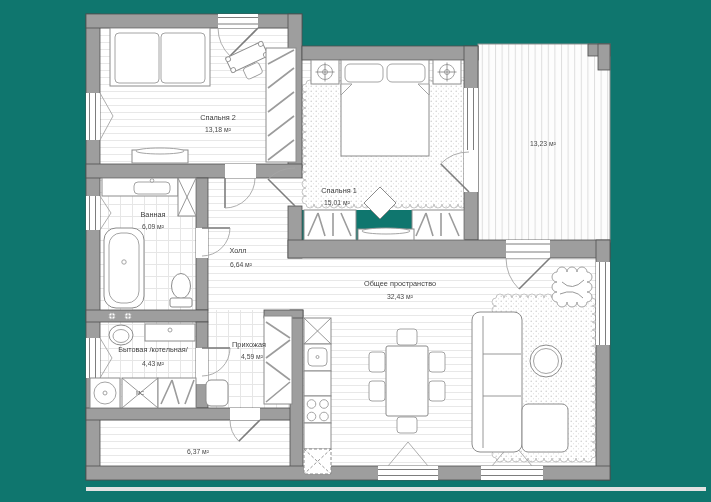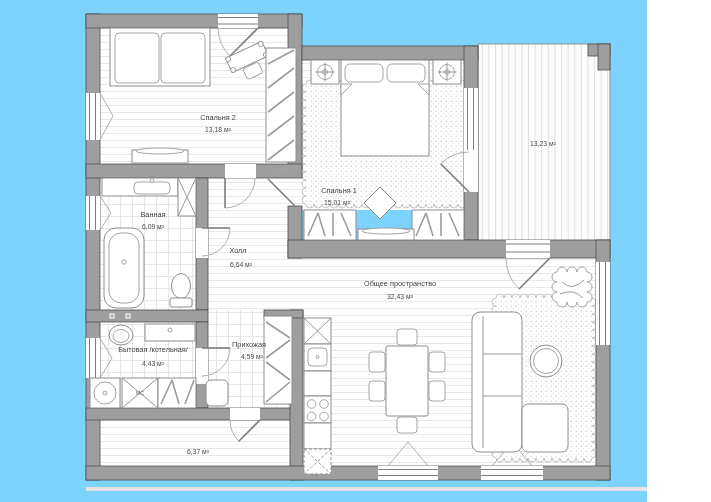--- a/index.html
+++ b/index.html
@@ -1,16 +1,16 @@
 <!DOCTYPE html>
 <html><head>
 <meta charset="utf-8">
 <style>
   html,body{margin:0;padding:0;background:#fff;}
-  .page{position:relative;width:647px;height:502px;background:#7dd3fc;overflow:hidden;
+  .page{position:relative;width:711px;height:502px;background:#0f766e;overflow:hidden;
         font-family:"Liberation Sans",sans-serif;}
   svg{display:block;}
   .wall{fill:#9e9e9e;stroke:#4f4f4f;stroke-width:.8;}
   .gap{fill:#ffffff;stroke:none;}
   .furn{fill:#ffffff;stroke:#8c8c8c;stroke-width:1;}
   .furn2{fill:#ffffff;stroke:#9a9a9a;stroke-width:.9;}
   .thin{stroke:#7d7d7d;stroke-width:1;fill:none;}
   .arc{stroke:#a5a5a5;stroke-width:.9;fill:none;}
   .leaf{stroke:#7d7d7d;stroke-width:1.6;fill:none;}
   .hatch{stroke:#9c9c9c;stroke-width:1.6;fill:none;}

